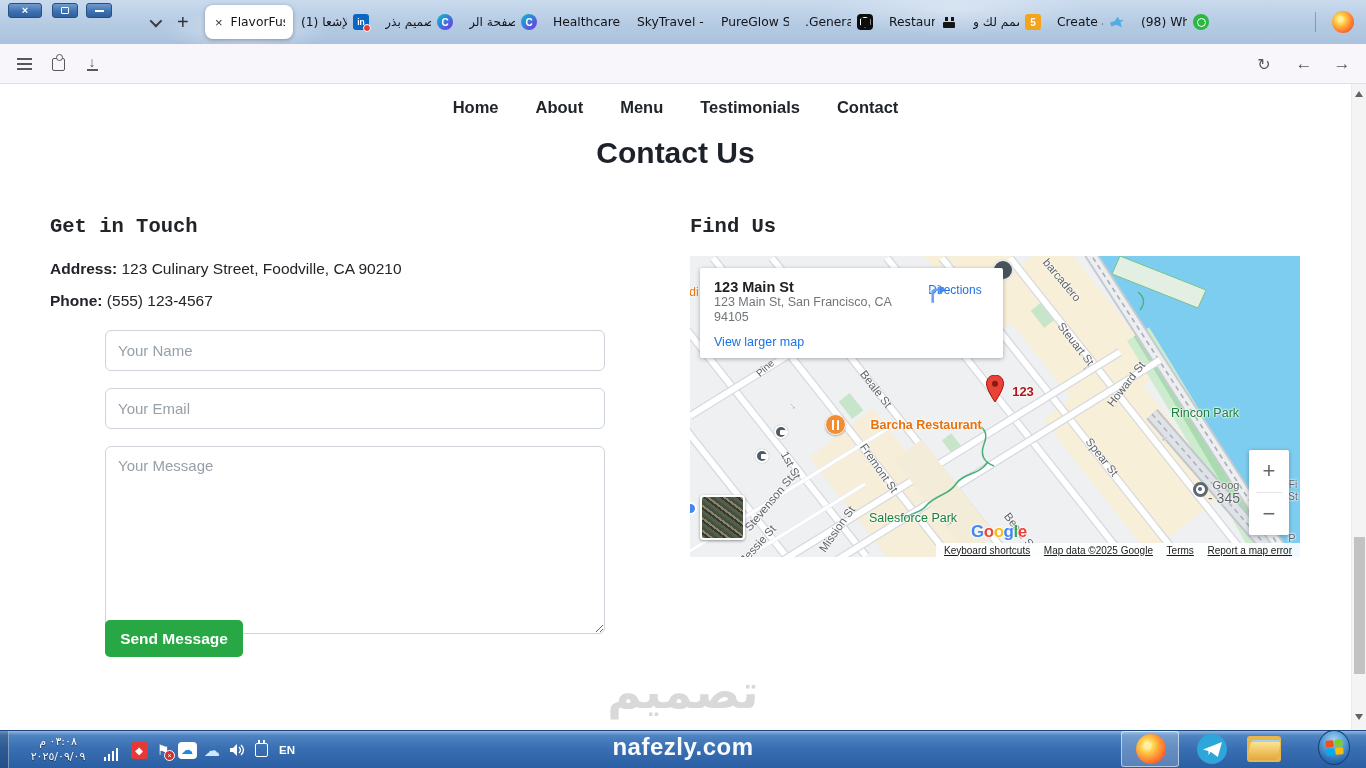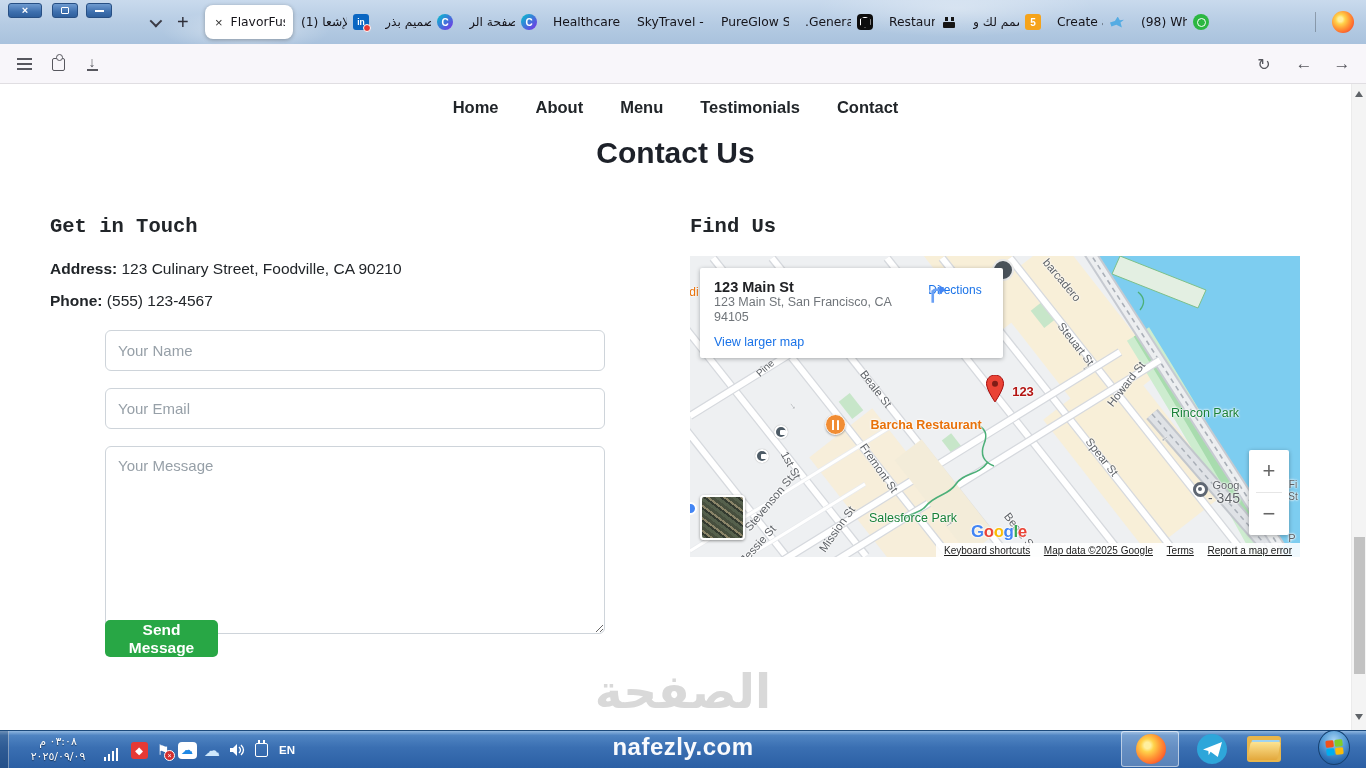--- a/index.html
+++ b/index.html
@@ -84,21 +84,21 @@
   #addr-line{top:176px;}
   #phone-line{top:208px;}
   .info-line b{font-weight:700;}
   .field{position:absolute;left:105px;width:500px;border:1px solid #ced4da;border-radius:6px;
     font-size:15px;color:#212529;padding:0 12px;background:#fff;outline:none;
     font-family:"Liberation Sans","DejaVu Sans",sans-serif;}
   .field::placeholder{color:#97a0a8;opacity:1;}
   #f-name{top:246px;height:41px;}
   #f-email{top:304px;height:41px;}
   #f-msg{top:362px;height:188px;padding-top:10px;resize:both;}
-  #send-btn{position:absolute;left:105px;top:536px;width:113px;height:37px;background:#28a745;border:none;
+  #send-btn{position:absolute;left:105px;top:536px;width:138px;height:37px;background:#28a745;border:none;
     border-radius:5px;color:#fff;font-size:15.5px;font-weight:700;font-family:inherit;}
 
   
   #map{position:absolute;left:690px;top:172px;width:610px;height:301px;background:#eef0f2;overflow:hidden;}
   #map svg{position:absolute;left:0;top:0;}
   .mlabel{position:absolute;white-space:nowrap;z-index:3;
     text-shadow:0 0 2px #fff,0 0 2px #fff,0 0 3px #fff;}
   #map-pin{position:absolute;left:296px;top:119px;width:18px;height:28px;z-index:2;}
   .transit{position:absolute;width:14px;height:14px;border-radius:50%;background:#4d5b66;border:2px solid #fff;
     box-shadow:0 0 1px rgba(0,0,0,.4);z-index:2;}
@@ -507,15 +507,15 @@
     <i>
         <span class="flag">
           <b style="background:#f1511b"></b>
           <b style="background:#80cc28"></b>
           <b style="background:#00adef"></b>
           <b style="background:#fbbc09"></b>
         </span>
       </i>
   </div>
 
-  <div id="wm-ar">الصفحة</div>
+  <div id="wm-ar">تصميم</div>
   <div id="wm-en">nafezly.com</div>
 </div>
 
 </body></html>

